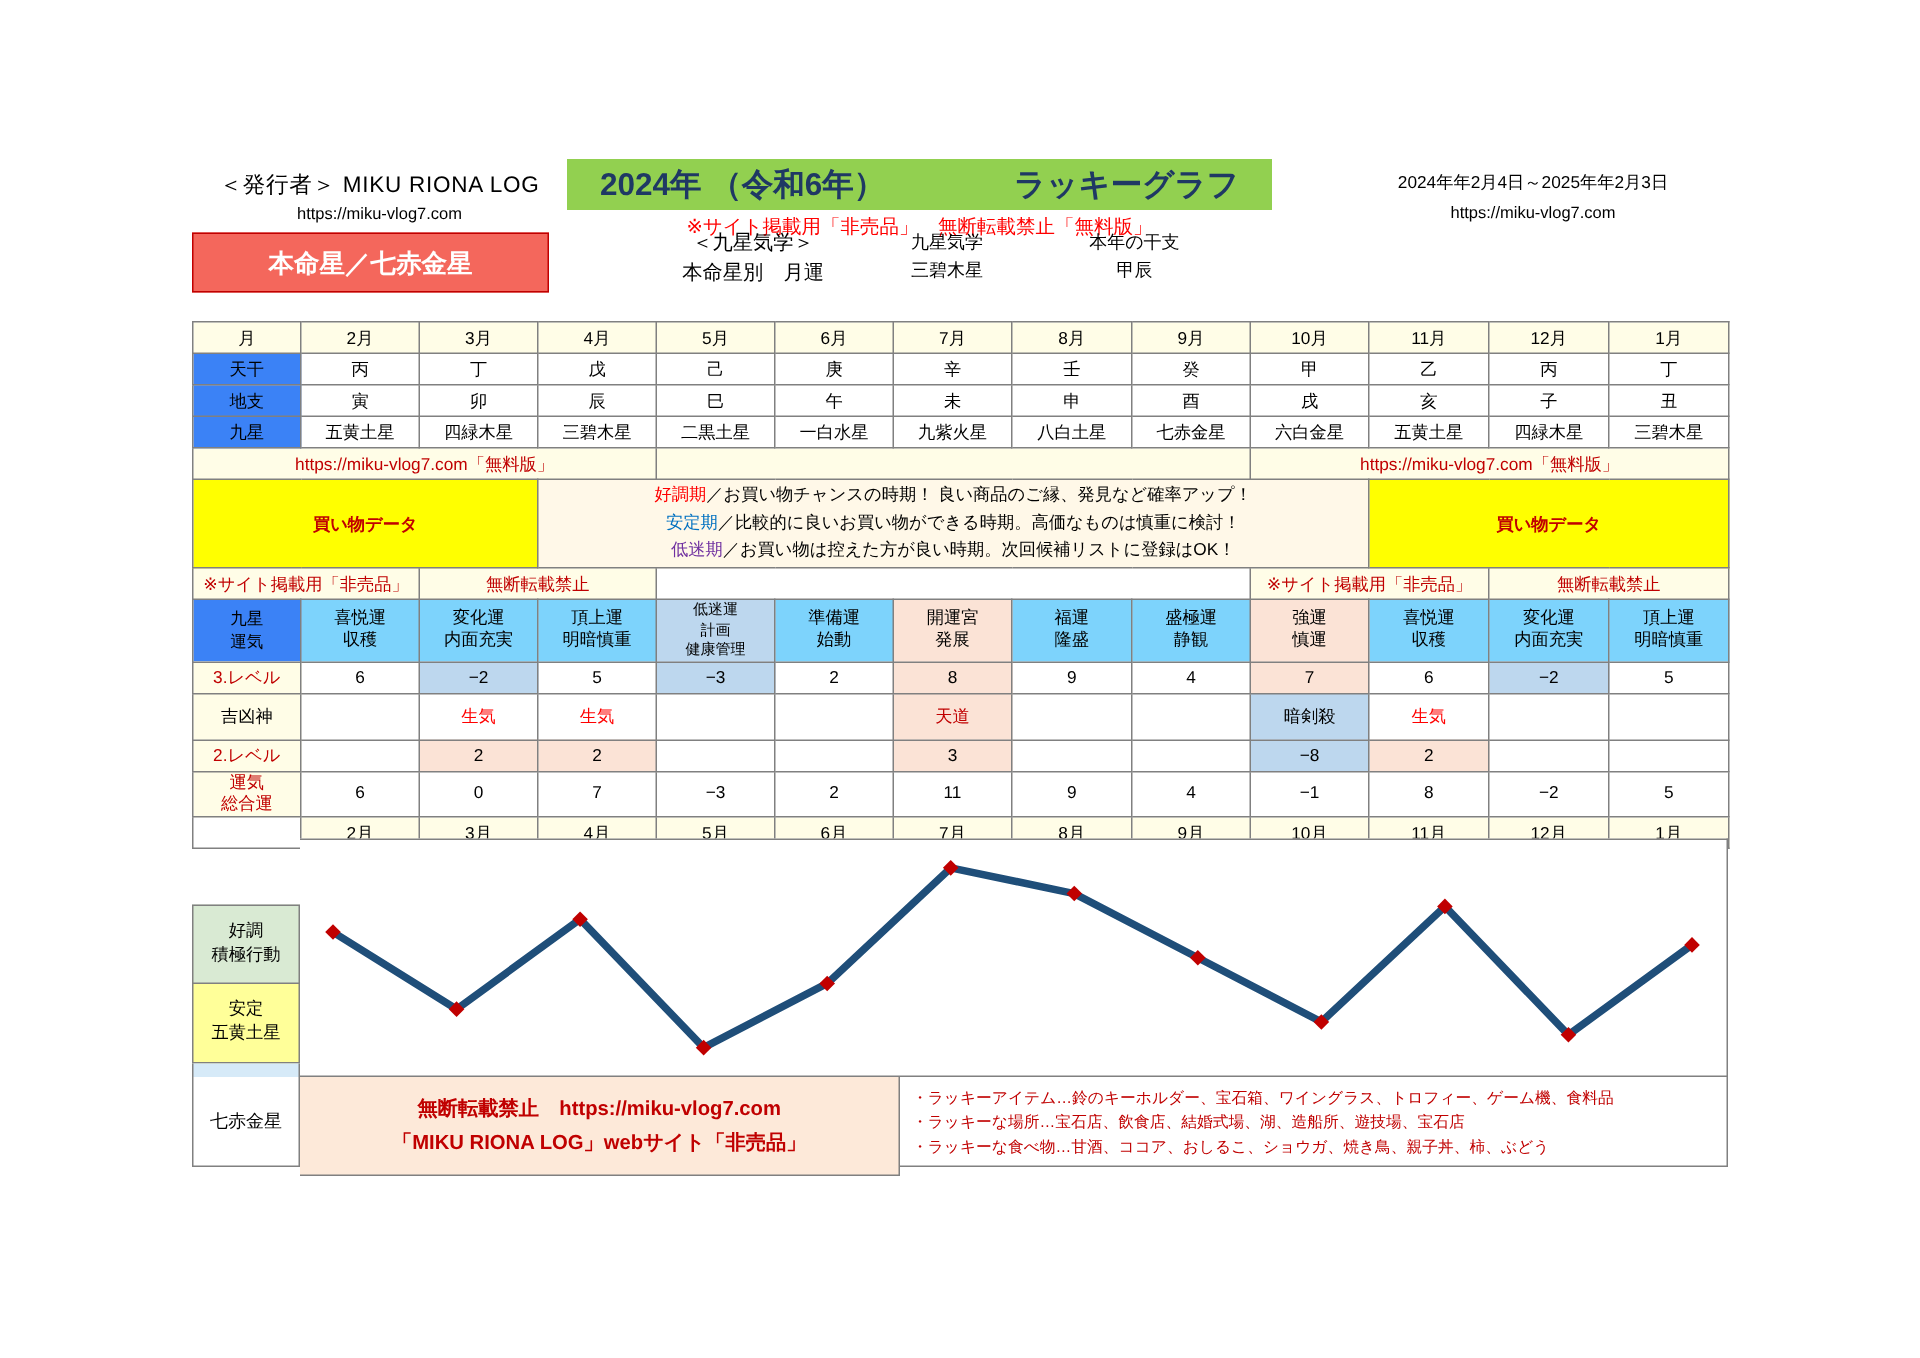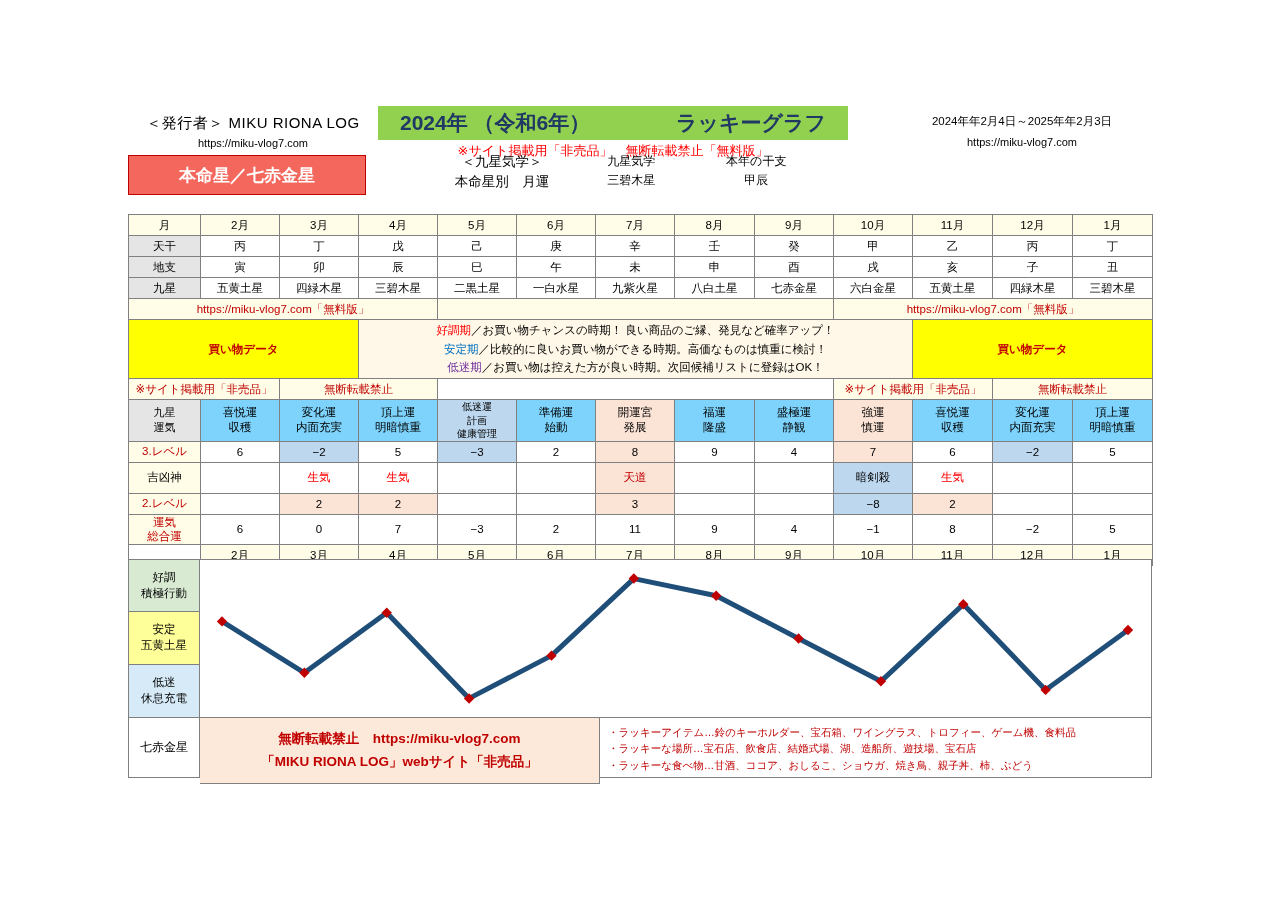--- a/index.html
+++ b/index.html
@@ -30,21 +30,21 @@
   .kyusei{position:absolute;left:382px;top:152px;width:240px;text-align:center;font-size:13.5px;line-height:1.5;}
   .year-star{position:absolute;left:600px;top:152px;width:250px;font-size:12px;line-height:1.6;
     display:flex;justify-content:space-around;text-align:center;}
   .year-star div{width:50%;}
   .notice{position:absolute;right:22px;top:150px;width:380px;text-align:center;color:#ff0000;
     font-family:"Liberation Mono","DejaVu Sans Mono",monospace;font-size:15px;line-height:1.45;font-weight:bold;}
 
   
   table.grid{position:absolute;left:128px;top:214px;border-collapse:collapse;table-layout:fixed;width:1024px;}
   table.grid td{border:1px solid #808080;font-size:11.5px;text-align:center;vertical-align:middle;height:20px;padding:0;}
-  .lbl{background:#e5e5e5;width:72px;}
+  .lbl{background:#3b82f6;width:72px;}
   .m-head{background:#fffde7;font-size:12px;height:22px;}
   .cell{background:#ffffff;}
   .linkrow td{font-size:10.5px;color:#c00000;background:#fffde7;height:18px;}
 
   .kaimono{background:#ffff00;font-size:20px;font-weight:bold;color:#c00000;}
   .desc{background:#fff8e8;text-align:left;padding:4px 8px;font-size:12px;line-height:1.65;}
   .desc .g{color:#ff0000;}
   .desc .b{color:#0070c0;}
   .desc .p{color:#7030a0;}
   .warn td{font-size:10px;color:#c00000;background:#fffde7;height:17px;}
@@ -57,21 +57,21 @@
   .blue{background:#bdd7ee;}
   .bluetxt{background:#bdd7ee;}
   .sum-lbl{background:#fffde7;font-size:11px;line-height:1.3;color:#c00000;height:28px;}
   .monthrow td{background:#fffde7;font-size:12px;height:20px;}
 
   
   .graph-wrap{position:absolute;left:128px;top:559px;width:1024px;height:159px;}
   .zone-labels{position:absolute;left:0;top:0;width:72px;height:159px;}
   .zone{box-sizing:border-box;border:1px solid #808080;border-top:none;width:72px;height:53px;
     display:flex;align-items:center;justify-content:center;text-align:center;font-size:11.5px;line-height:1.35;}
-  .zone.z1{background:#d9ead3;border-top:1px solid #808080;}
+  .zone.z1{background:#d9ead3;border-top:1px solid #808080;margin-top:44px;}
   .zone.z2{background:#ffff99;}
   .zone.z3{background:#d6eaf8;}
   .plot{position:absolute;left:72px;top:0;width:952px;height:159px;box-sizing:border-box;
     border:1px solid #808080;border-left:none;background:#ffffff;}
 
   
   .footer{position:absolute;left:128px;top:718px;width:1024px;height:60px;}
   .f-lbl{position:absolute;left:0;top:0;width:72px;height:60px;box-sizing:border-box;
     border:1px solid #808080;border-top:none;background:#ffffff;display:flex;align-items:center;
     justify-content:center;font-size:12px;}

